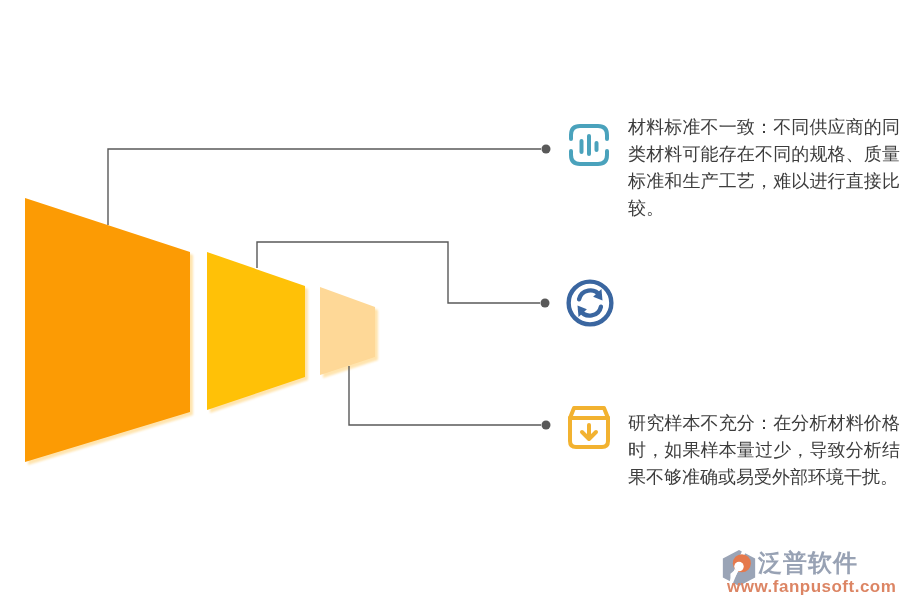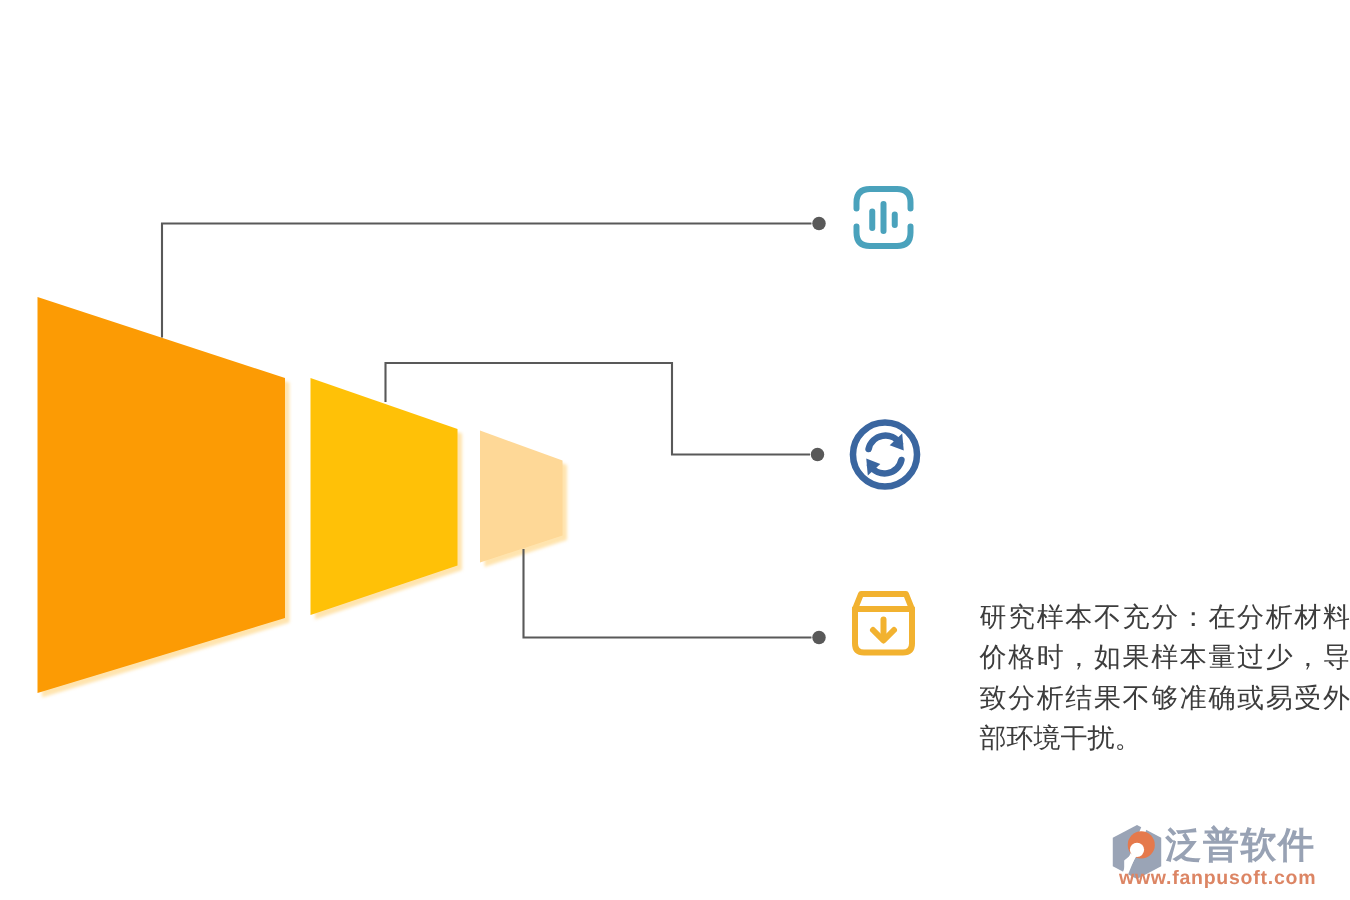--- a/index.html
+++ b/index.html
@@ -39,26 +39,26 @@
     width: 278px;
     font-size: 18px;
     line-height: 27px;
     color: #3d3d3d;
     text-align: justify;
   }
   #item-1 { top: 114px; }
   #item-1 .icon-box { margin-top: 7px; }
   #item-2 { top: 284px; }
   #item-2 .icon-box { margin-top: -6px; }
-  #item-3 { top: 398px; gap: 25px; }
+  #item-3 { top: 410px; }
   #item-3 .icon-box { margin-top: -7px; }
 
   .footer-logo {
     position: absolute;
-    left: 727px;
+    left: 708px;
     top: 547px;
     width: 150px;
     height: 48px;
     text-align: right;
   }
   .logo-mark {
     position: absolute;
     left: 12px;
     top: 2px;
     width: 38px;
@@ -70,21 +70,21 @@
     top: 0px;
     font-size: 24px;
     font-weight: bold;
     letter-spacing: 1px;
     white-space: nowrap;
   }
   .brand-url {
     position: absolute;
     left: 19px;
     top: 30px;
-    font-size: 13px;
+    font-size: 17px;
     font-weight: bold;
     letter-spacing: 0.5px;
     white-space: nowrap;
   }
 </style>
 </head>
 <body>
 
 <div class="canvas">
 
@@ -108,20 +108,21 @@
       <svg viewBox="0 0 48 48" width="48" height="48">
         <g fill="none" stroke-width="4" stroke-linecap="round" stroke="#4AA2BC">
           <path d="M 6 18 V 14 Q 6 5 15 5 H 33 Q 42 5 42 14 V 18"></path>
           <path d="M 6 30 V 34 Q 6 43 15 43 H 33 Q 42 43 42 34 V 30"></path>
           <line x1="16.5" y1="20" x2="16.5" y2="31"></line>
           <line x1="24" y1="15" x2="24" y2="33"></line>
           <line x1="31.5" y1="22" x2="31.5" y2="29"></line>
         </g>
       </svg>
     </div>
+    <div class="item-text" style="color: rgb(61, 61, 61);">材料标准不一致：不同供应商的同类材料可能存在不同的规格、质量标准和生产工艺，难以进行直接比较。</div>
   </div>
 
   <div class="item" id="item-2">
     <div class="icon-box">
       <svg viewBox="0 0 48 48" width="50" height="50">
         <g fill="none" stroke-width="4.2" stroke-linecap="round" stroke="#3A66A0">
           <circle cx="24" cy="24" r="20.5"></circle>
           <path d="M 13.5 20.5 A 11 11 0 0 1 33.5 17"></path>
           <path d="M 34.5 27.5 A 11 11 0 0 1 14.5 31"></path>
         </g>

